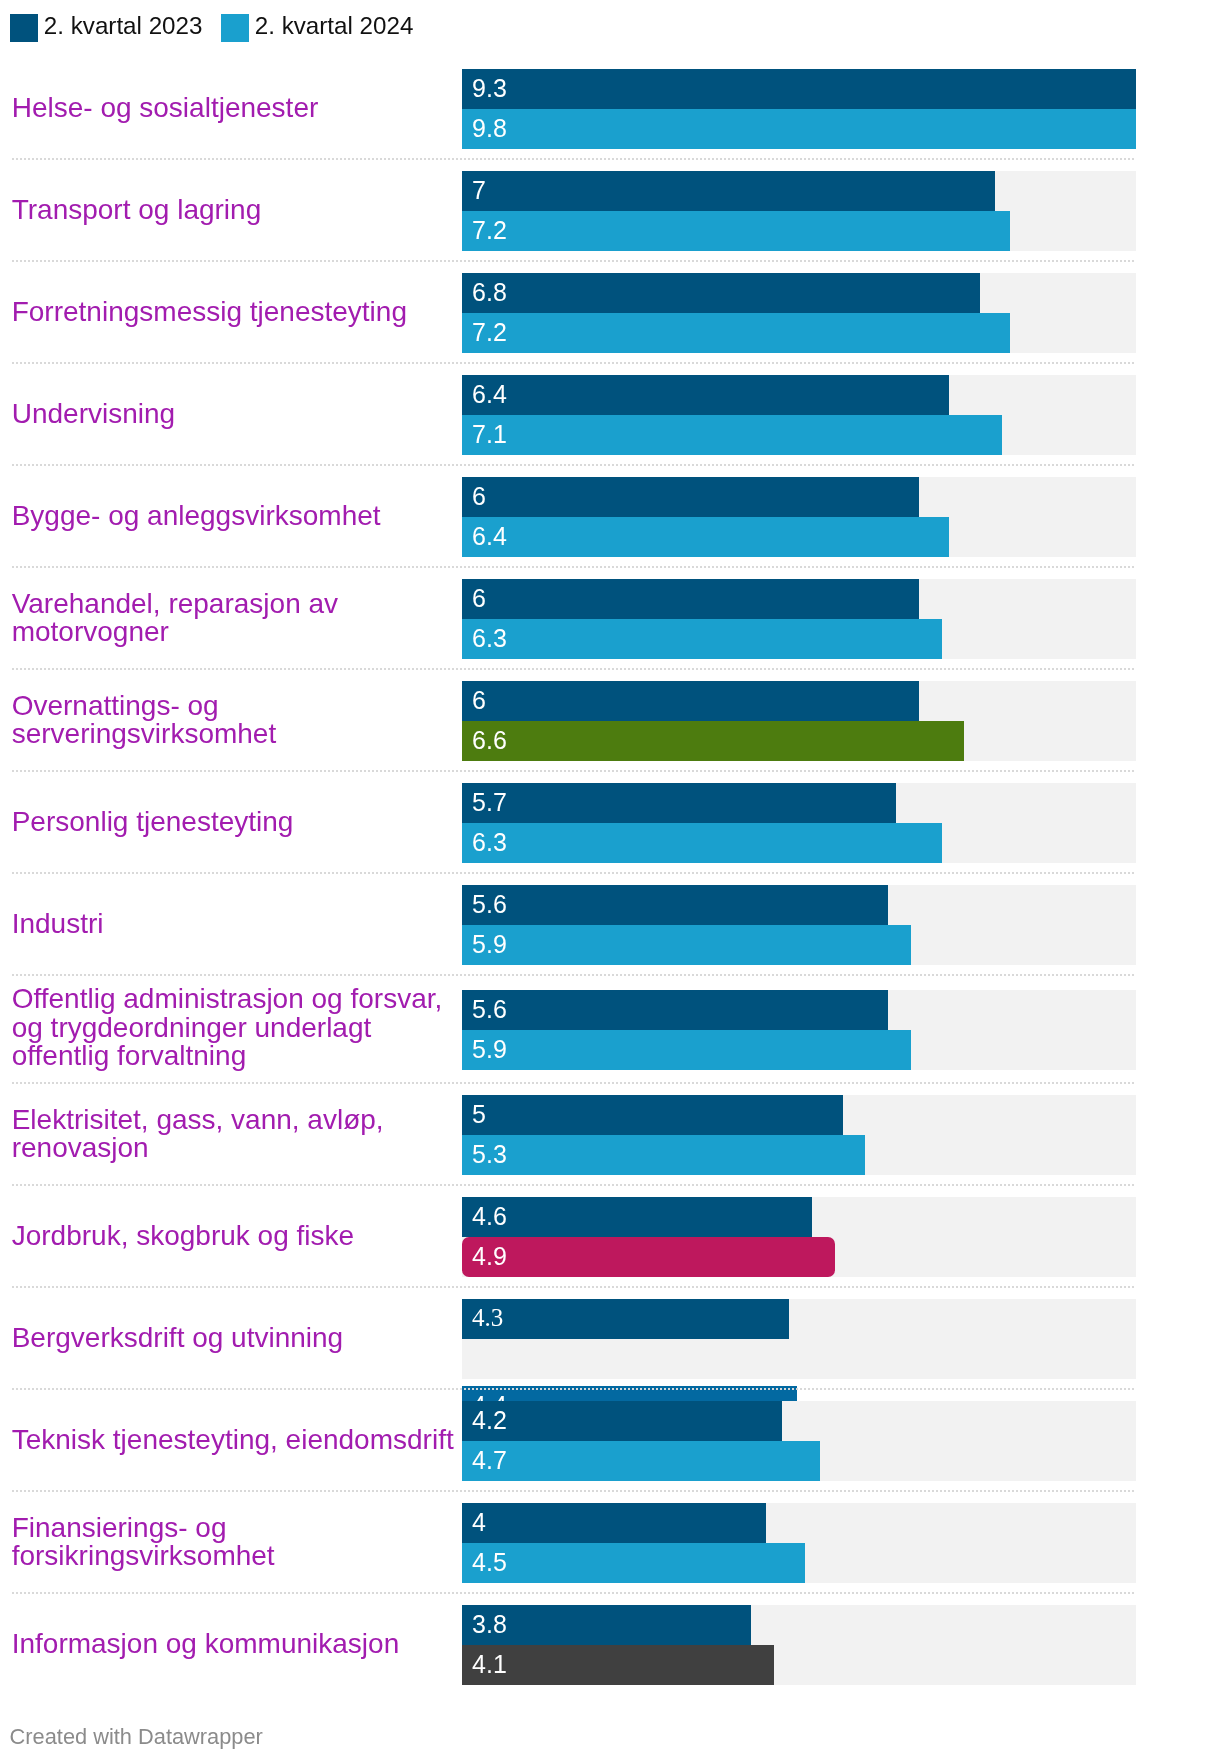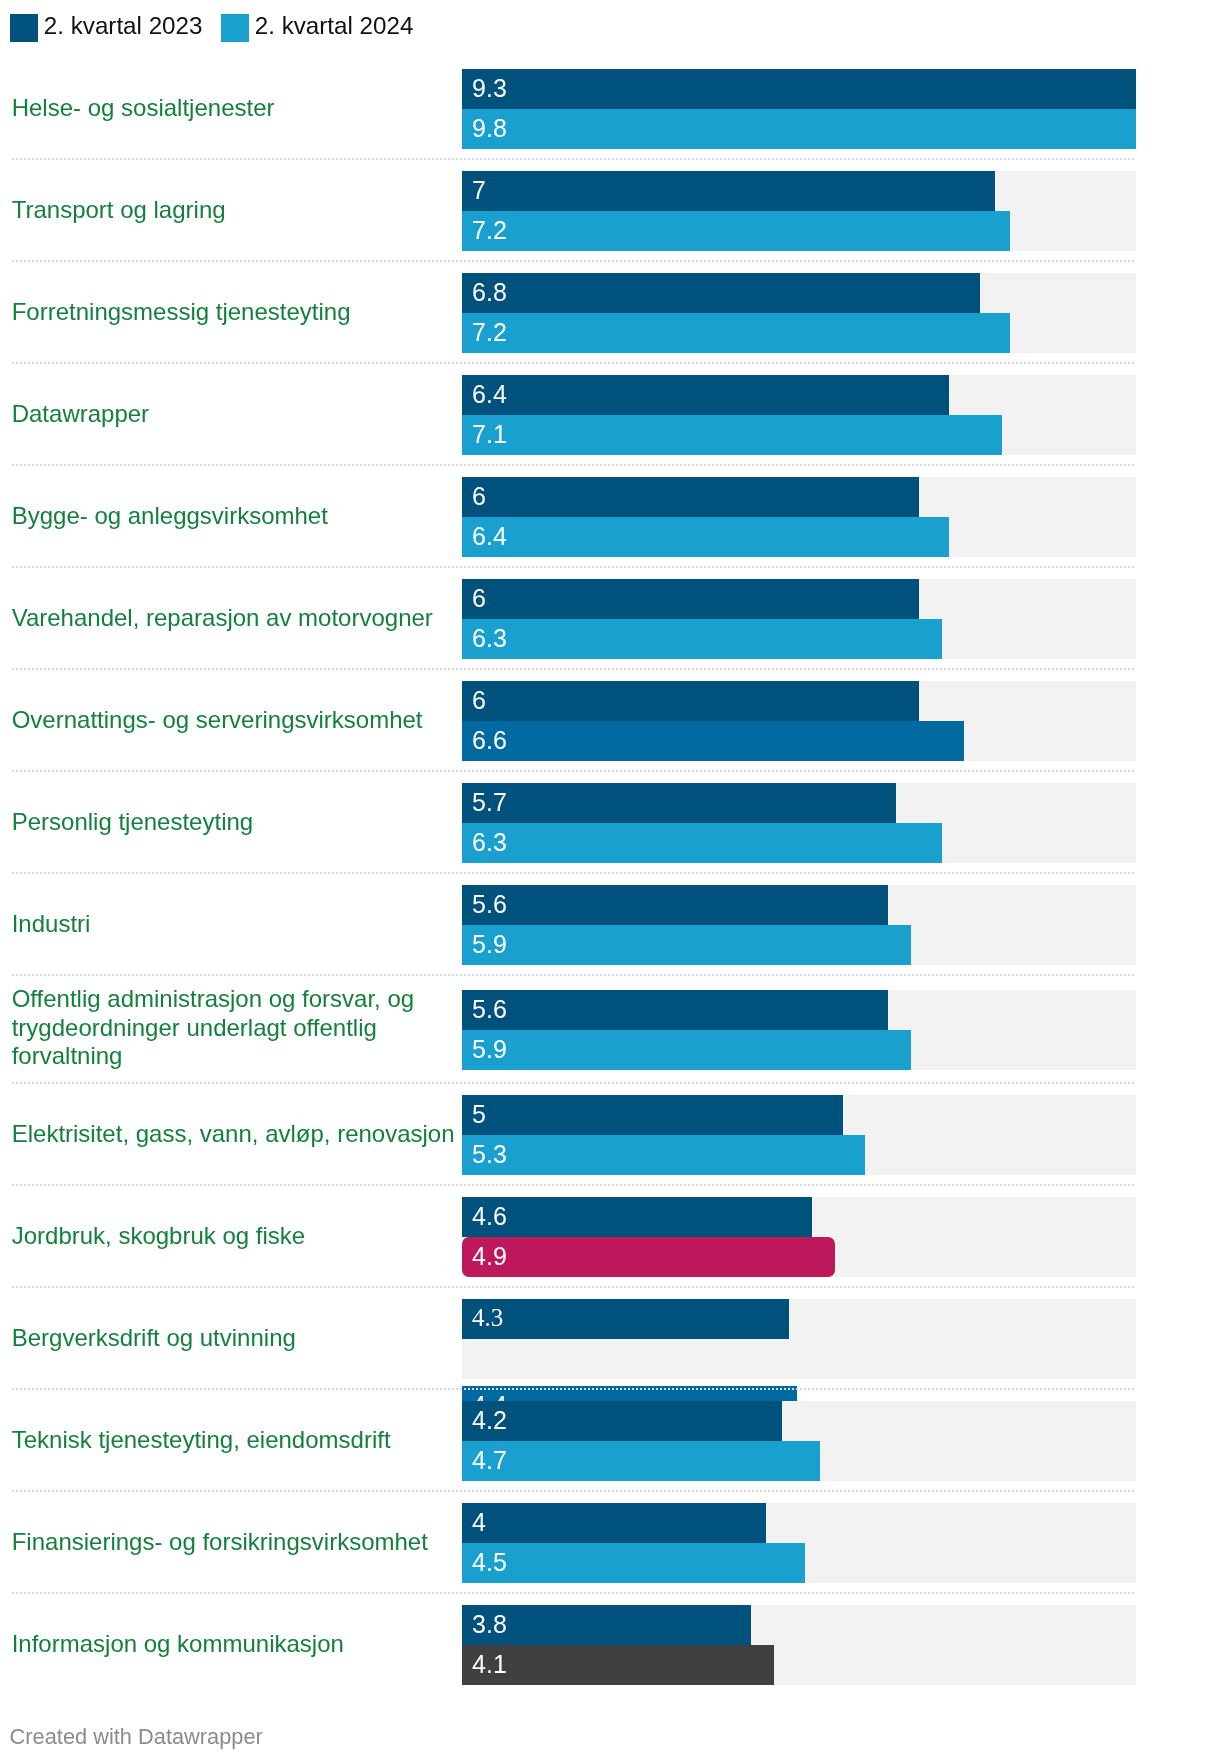--- a/index.html
+++ b/index.html
@@ -82,23 +82,23 @@
   .row.tall .row-label { height: 100px; top: 1.9px; }
   .row:last-child::after { display: none; }
   .row-label {
     position: absolute;
     left: 11.7px;
     top: 0.3px;
     width: 449px;
     height: 100px;
     display: flex;
     align-items: center;
-    font-size: 24px;
+    font-size: 28px;
     line-height: 28.3px;
-    color: #15803d;
+    color: #a21caf;
   }
   .row-bars {
     position: absolute;
     left: 462px;
     width: 746px;
     top: 50%;
     transform: translateY(-50%);
     height: 80px;
   }
   .track {
@@ -184,21 +184,21 @@
           <div class="bar" style="top: 0px; width: 517.633px; background: rgb(0, 82, 125);">
             <span class="val">6.8</span>
           </div>
           <div class="track t2" style="background: rgb(242, 242, 242);"></div>
           <div class="bar" style="top: 40px; width: 548.082px; background: rgb(26, 160, 206);">
             <span class="val">7.2</span>
           </div>
         </div>
       </div>
       <div class="row">
-        <div class="row-label">Datawrapper</div>
+        <div class="row-label">Undervisning</div>
         <div class="row-bars">
           <div class="track t1" style="background: rgb(242, 242, 242);"></div>
           <div class="bar" style="top: 0px; width: 487.184px; background: rgb(0, 82, 125);">
             <span class="val">6.4</span>
           </div>
           <div class="track t2" style="background: rgb(242, 242, 242);"></div>
           <div class="bar" style="top: 40px; width: 540.469px; background: rgb(26, 160, 206);">
             <span class="val">7.1</span>
           </div>
         </div>
@@ -230,21 +230,21 @@
         </div>
       </div>
       <div class="row">
         <div class="row-label">Overnattings- og serveringsvirksomhet</div>
         <div class="row-bars">
           <div class="track t1" style="background: rgb(242, 242, 242);"></div>
           <div class="bar" style="top: 0px; width: 456.735px; background: rgb(0, 82, 125);">
             <span class="val">6</span>
           </div>
           <div class="track t2" style="background: rgb(242, 242, 242);"></div>
-          <div class="bar" style="top: 40px; width: 502.408px; background: #0369a1;">
+          <div class="bar" style="top: 40px; width: 502.408px; background: #4d7c0f;">
             <span class="val">6.6</span>
           </div>
         </div>
       </div>
       <div class="row">
         <div class="row-label">Personlig tjenesteyting</div>
         <div class="row-bars">
           <div class="track t1" style="background: rgb(242, 242, 242);"></div>
           <div class="bar" style="top: 0px; width: 433.898px; background: rgb(0, 82, 125);">
             <span class="val">5.7</span>

